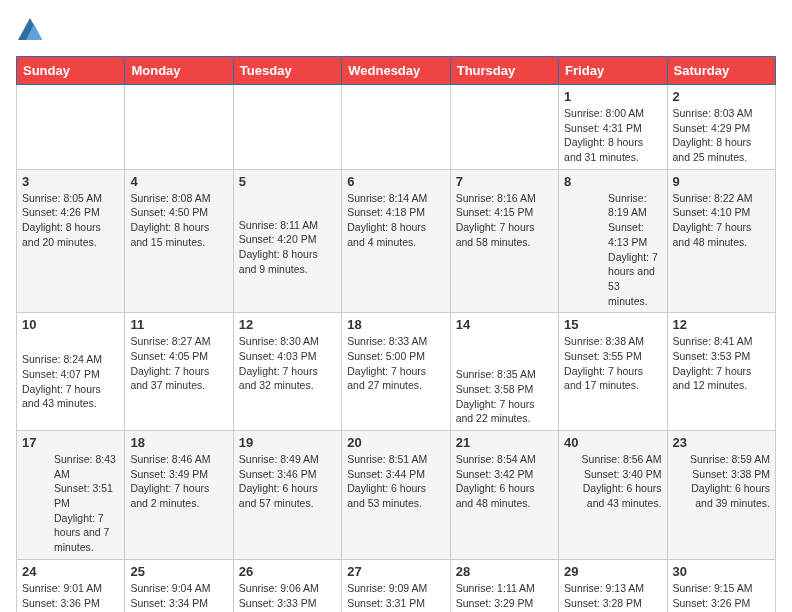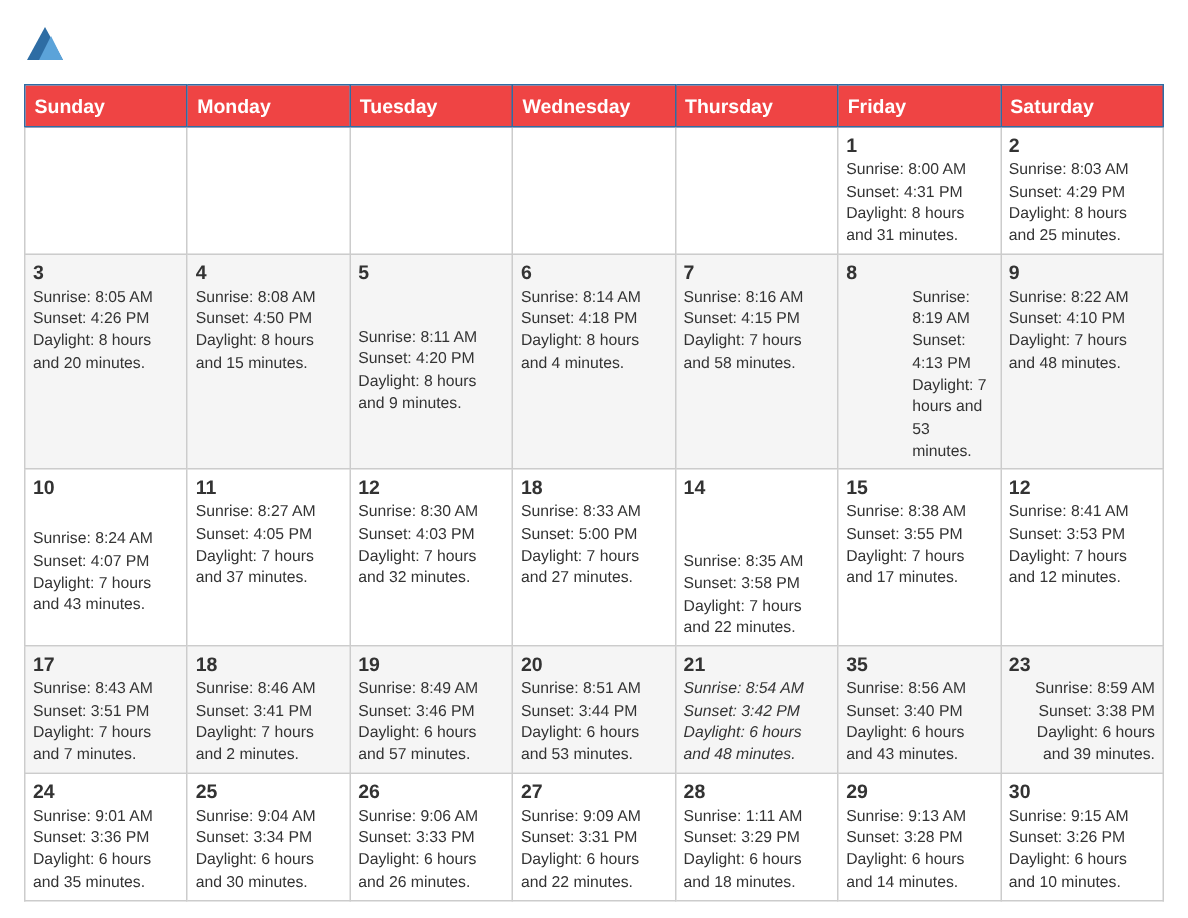--- a/index.html
+++ b/index.html
@@ -229,51 +229,51 @@
           <td>
             <span class="day-number">12</span>
             <div class="day-info" style="white-space: pre-line;">Sunrise: 8:41 AM
 Sunset: 3:53 PM
 Daylight: 7 hours and 12 minutes.</div>
           </td>
         </tr>
         <tr>
           <td>
             <span class="day-number">17</span>
-            <div class="day-info" style="white-space: pre-line;">Sunrise: 8:43 AM
+            <div class="day-info" style="white-space: pre-line; margin-left: 32px;">Sunrise: 8:43 AM
 Sunset: 3:51 PM
 Daylight: 7 hours and 7 minutes.</div>
           </td>
           <td>
             <span class="day-number">18</span>
             <div class="day-info" style="white-space: pre-line;">Sunrise: 8:46 AM
-Sunset: 3:41 PM
+Sunset: 3:49 PM
 Daylight: 7 hours and 2 minutes.</div>
           </td>
           <td>
             <span class="day-number">19</span>
             <div class="day-info" style="white-space: pre-line;">Sunrise: 8:49 AM
 Sunset: 3:46 PM
 Daylight: 6 hours and 57 minutes.</div>
           </td>
           <td>
             <span class="day-number">20</span>
             <div class="day-info" style="white-space: pre-line;">Sunrise: 8:51 AM
 Sunset: 3:44 PM
 Daylight: 6 hours and 53 minutes.</div>
           </td>
           <td>
             <span class="day-number">21</span>
-            <div class="day-info" style="white-space: pre-line; font-style: italic;">Sunrise: 8:54 AM
+            <div class="day-info" style="white-space: pre-line;">Sunrise: 8:54 AM
 Sunset: 3:42 PM
 Daylight: 6 hours and 48 minutes.</div>
           </td>
           <td>
-            <span class="day-number">35</span>
-            <div class="day-info" style="white-space: pre-line;">Sunrise: 8:56 AM
+            <span class="day-number">40</span>
+            <div class="day-info" style="white-space: pre-line; text-align: right;">Sunrise: 8:56 AM
 Sunset: 3:40 PM
 Daylight: 6 hours and 43 minutes.</div>
           </td>
           <td>
             <span class="day-number">23</span>
             <div class="day-info" style="white-space: pre-line; text-align: right;">Sunrise: 8:59 AM
 Sunset: 3:38 PM
 Daylight: 6 hours and 39 minutes.</div>
           </td>
         </tr>

